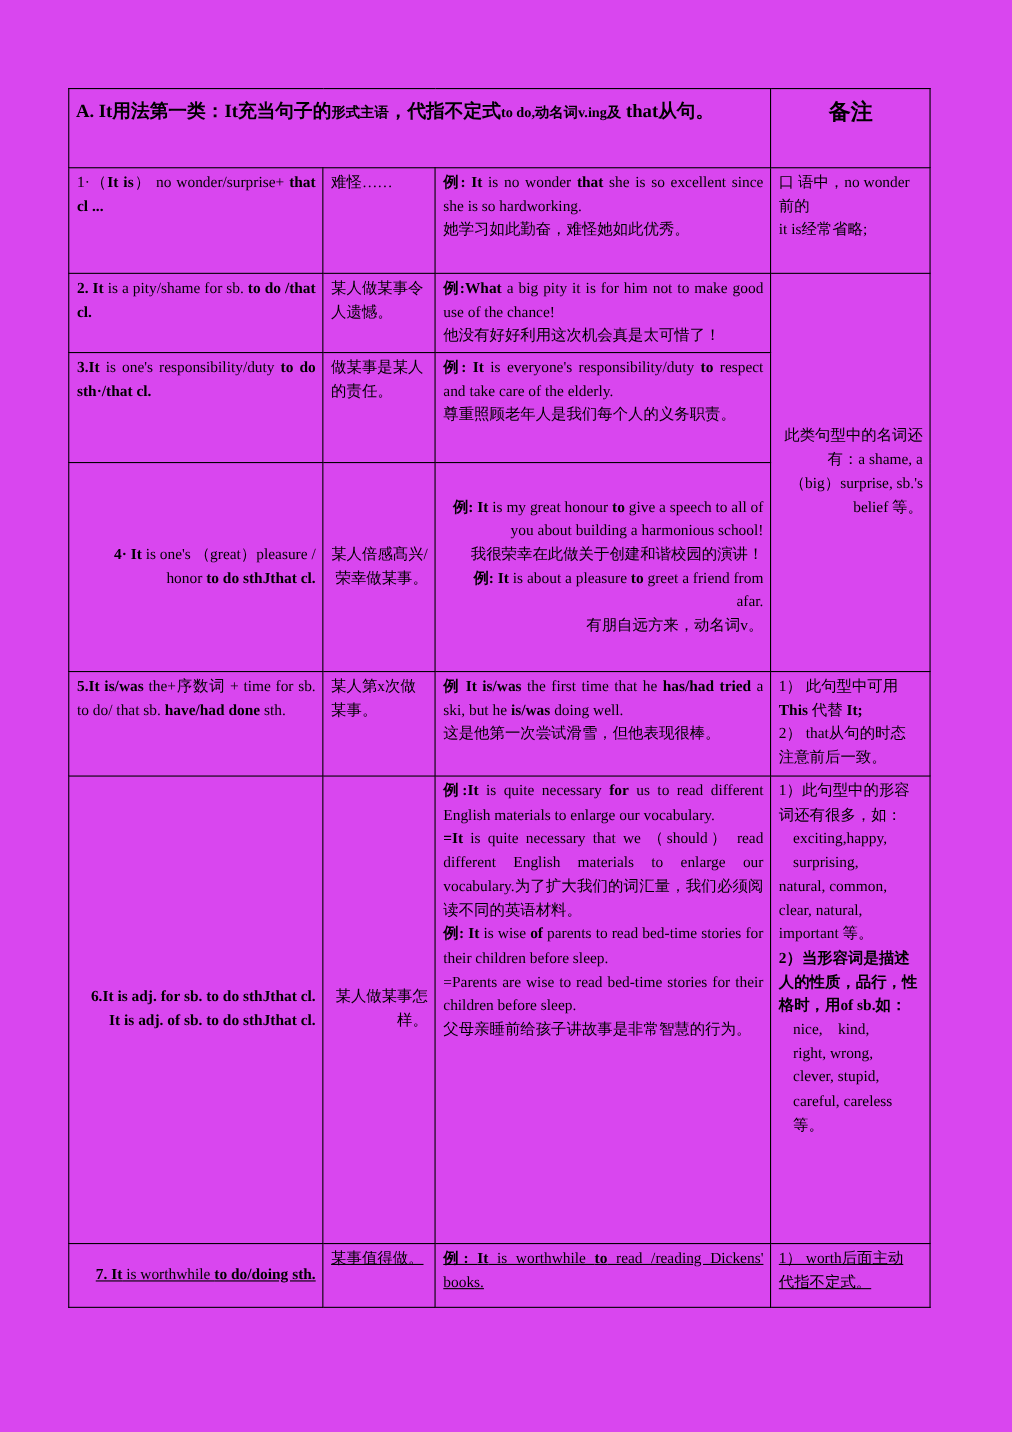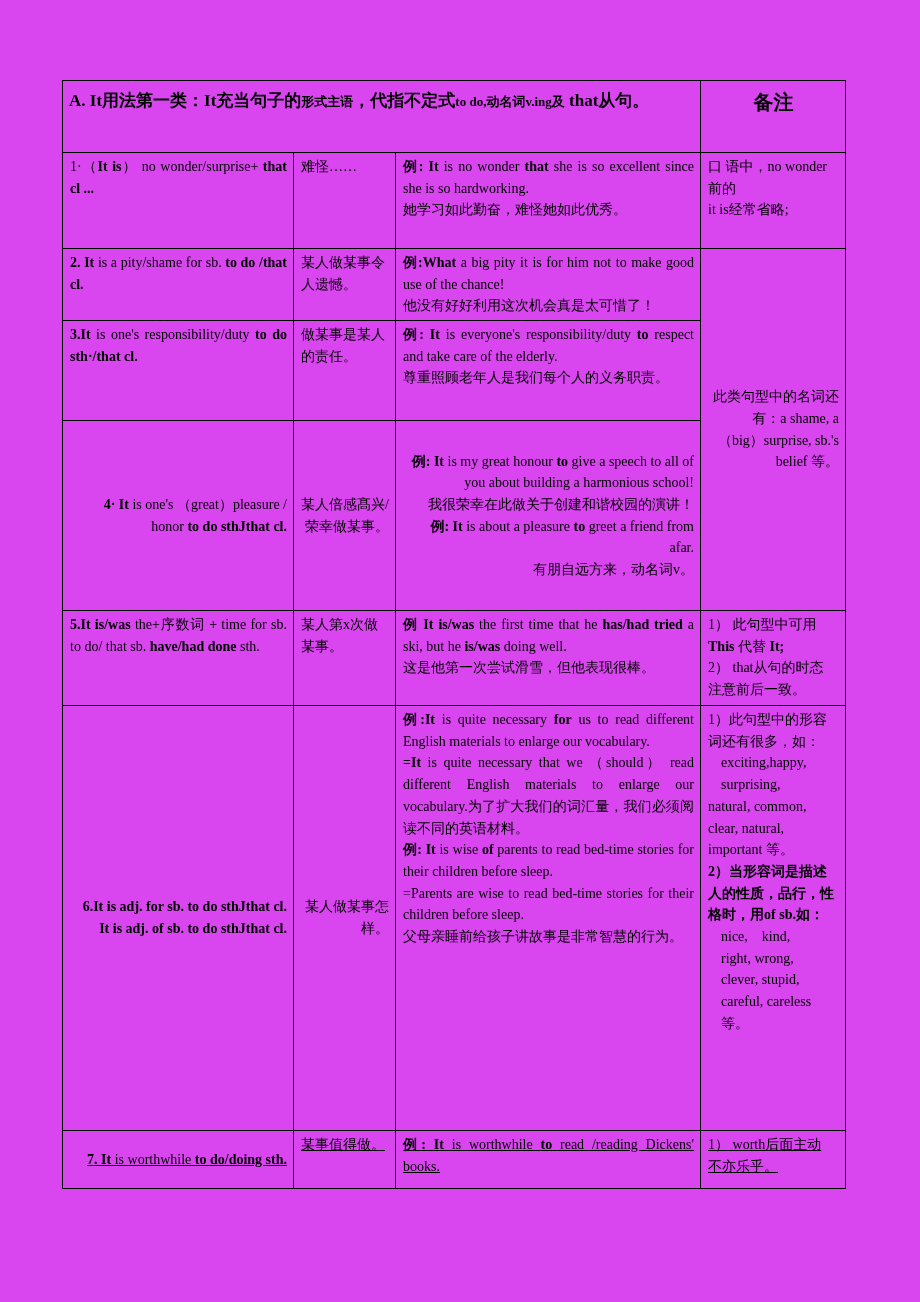--- a/index.html
+++ b/index.html
@@ -199,18 +199,18 @@
             <p class="para"><b>7. It</b><span> is worthwhile </span><b>to do/doing sth.</b></p>
           </td>
       <td class="meaning">
             <p class="para"><span>某事值得做。</span></p>
           </td>
       <td class="examples">
             <p class="para"><b>例: </b><b>It</b><span> is worthwhile </span><b>to</b><span> read /reading Dickens' books.</span></p>
           </td>
       <td class="note">
             <p class="para"><span>1）  worth后面主动</span></p>
-            <p class="para"><span>不亦乐乎。</span></p>
+            <p class="para"><span>代指不定式。</span></p>
           </td>
     </tr>
   </tbody>
     </table>
 </div>
 
 </body></html>

